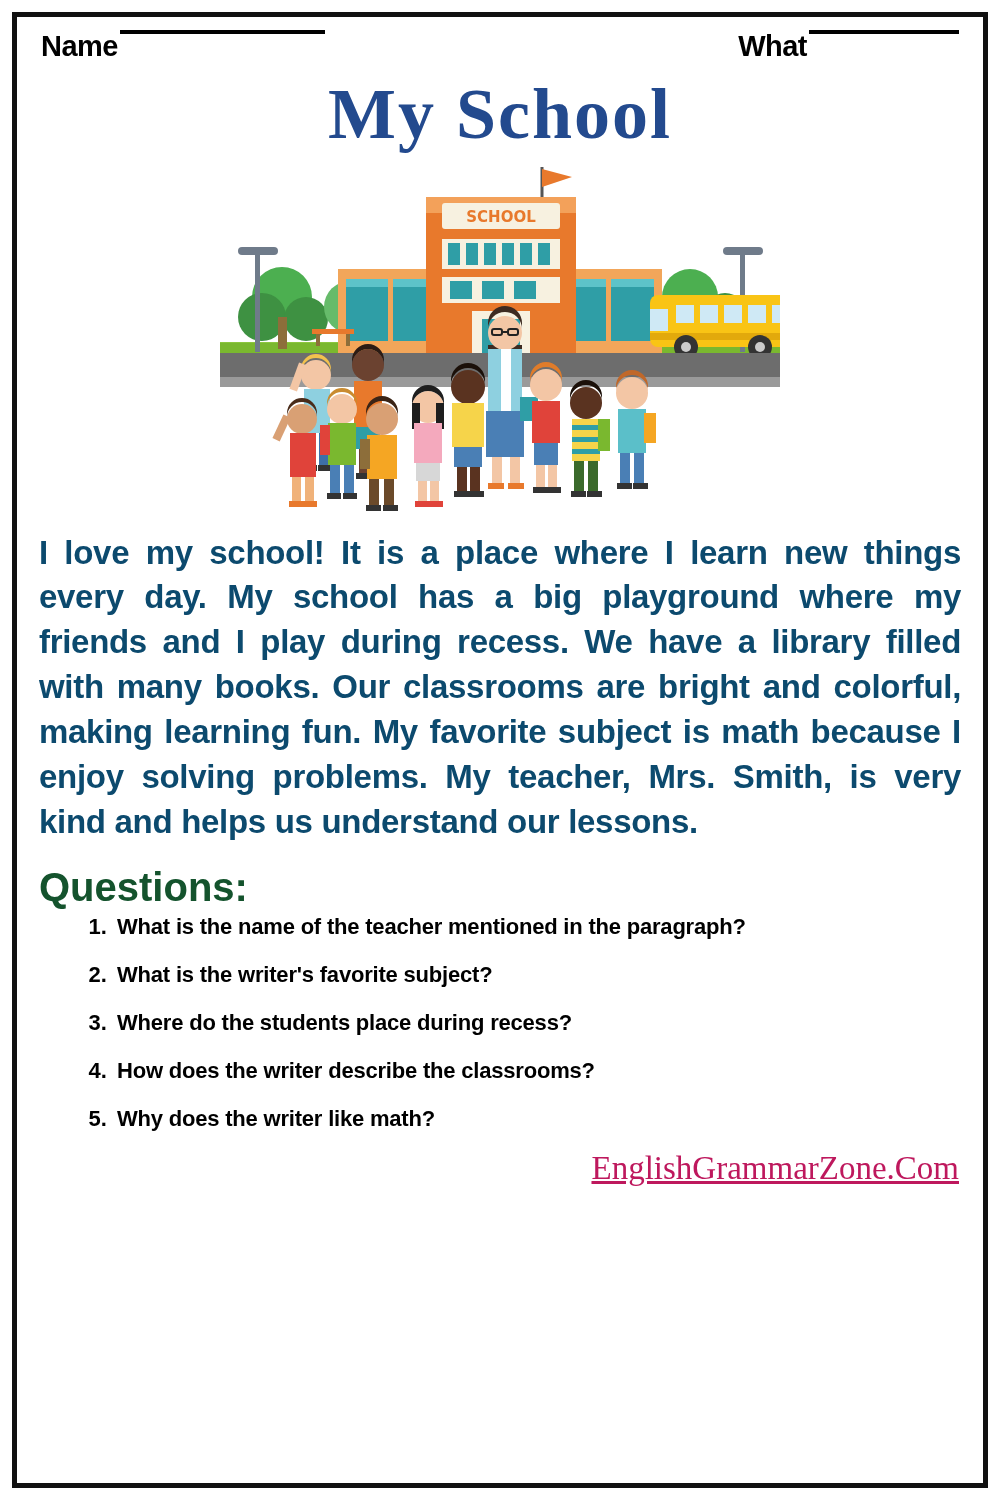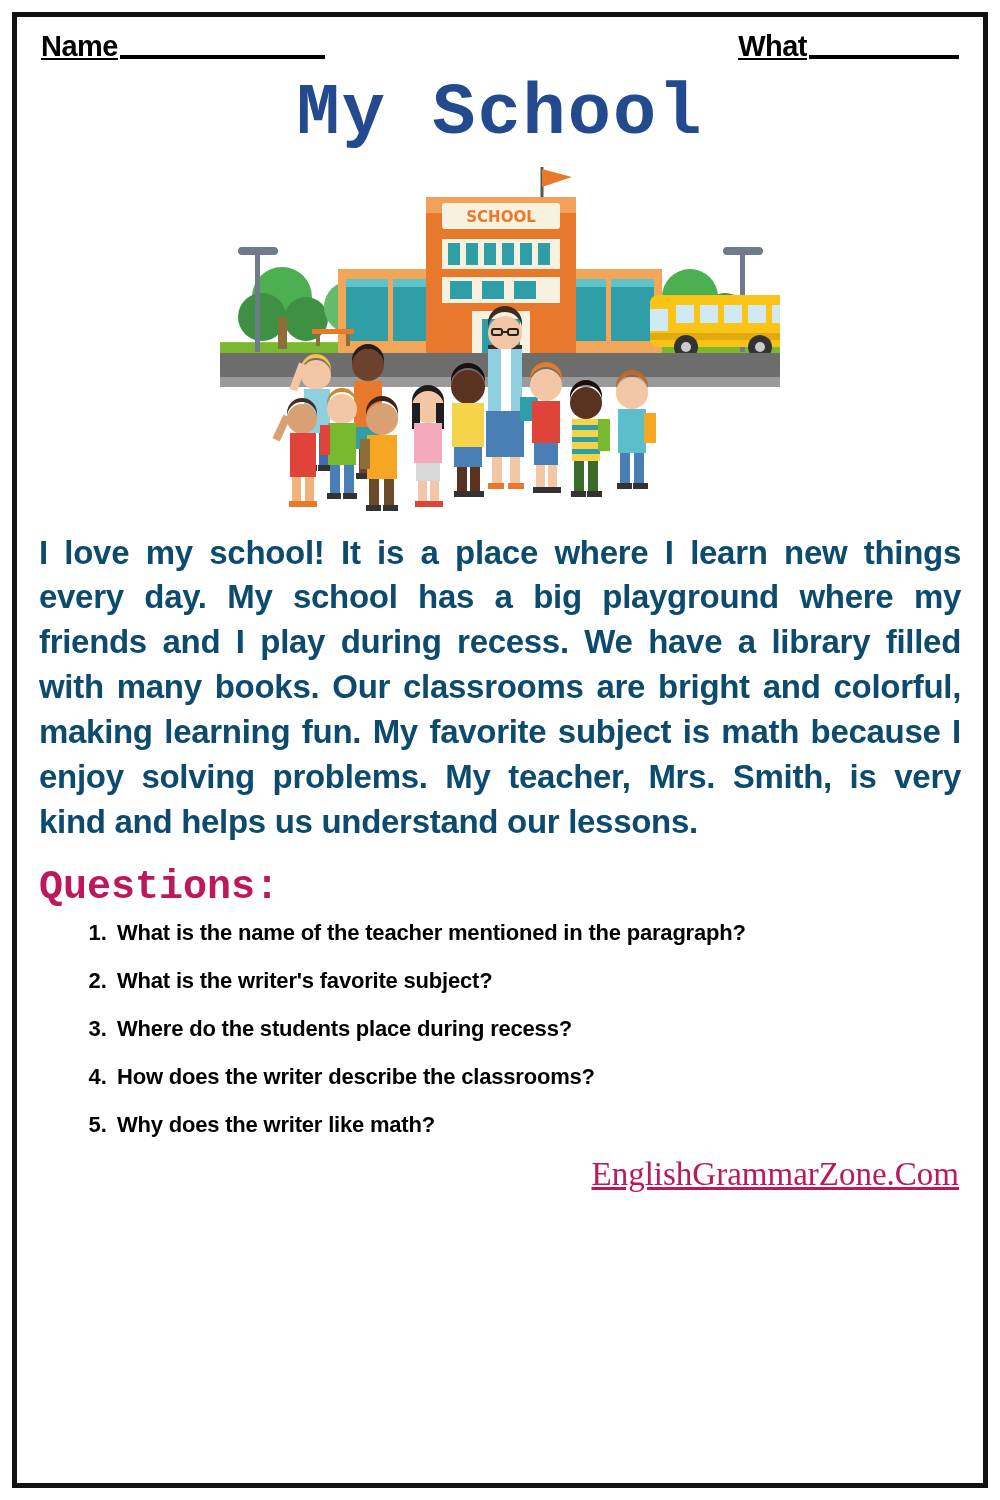--- a/index.html
+++ b/index.html
@@ -44,23 +44,22 @@
     justify-content: space-between;
     align-items: flex-end;
     font-size: 29px;
     font-weight: bold;
     color: #000000;
     letter-spacing: -0.5px;
     padding: 0 6px;
   }
   .field {
     display: flex;
-    align-items: flex-end;
+    align-items: flex-start;
     white-space: nowrap;
-    text-decoration: underline;
   }
   .field .label { font-weight: bold; }
   .field .rule {
     display: inline-block;
     border-bottom: 4px solid #000;
     margin-left: 2px;
     margin-bottom: 4px;
   }
   .rule-name { width: 205px; }
   .rule-date { width: 150px; }
@@ -68,21 +67,21 @@
   
   .title {
     text-align: center;
     color: #234a8e;
     font-size: 72px;
     font-weight: bold;
     letter-spacing: 2px;
     margin-top: 14px;
     margin-bottom: 3px;
     line-height: 1.05;
-    font-family: Liberation Mono, monospace;
+    font-family: Liberation Serif, serif;
   }
 
   
   .illustration {
     position: relative;
     width: 560px;
     height: 370px;
     margin: 4px auto 0 auto;
     text-align: right;
   }
@@ -96,23 +95,22 @@
     color: #0c4a6e;
     text-align: justify;
     margin: 4px 4px 0 4px;
     letter-spacing: -0.3px;
   }
 
   
   .questions-heading {
     font-size: 40px;
     font-weight: bold;
-    margin: 20px 0 6px 4px;
-    color: #be185d;
-    font-family: Liberation Mono, monospace;
+    margin: 20px 0 0 4px;
+    color: #14532d;
   }
   ol.questions {
     margin: 0;
     padding-left: 78px;
     font-size: 22px;
     font-weight: bold;
     color: #000;
     line-height: 1.55;
   }
   ol.questions li {

